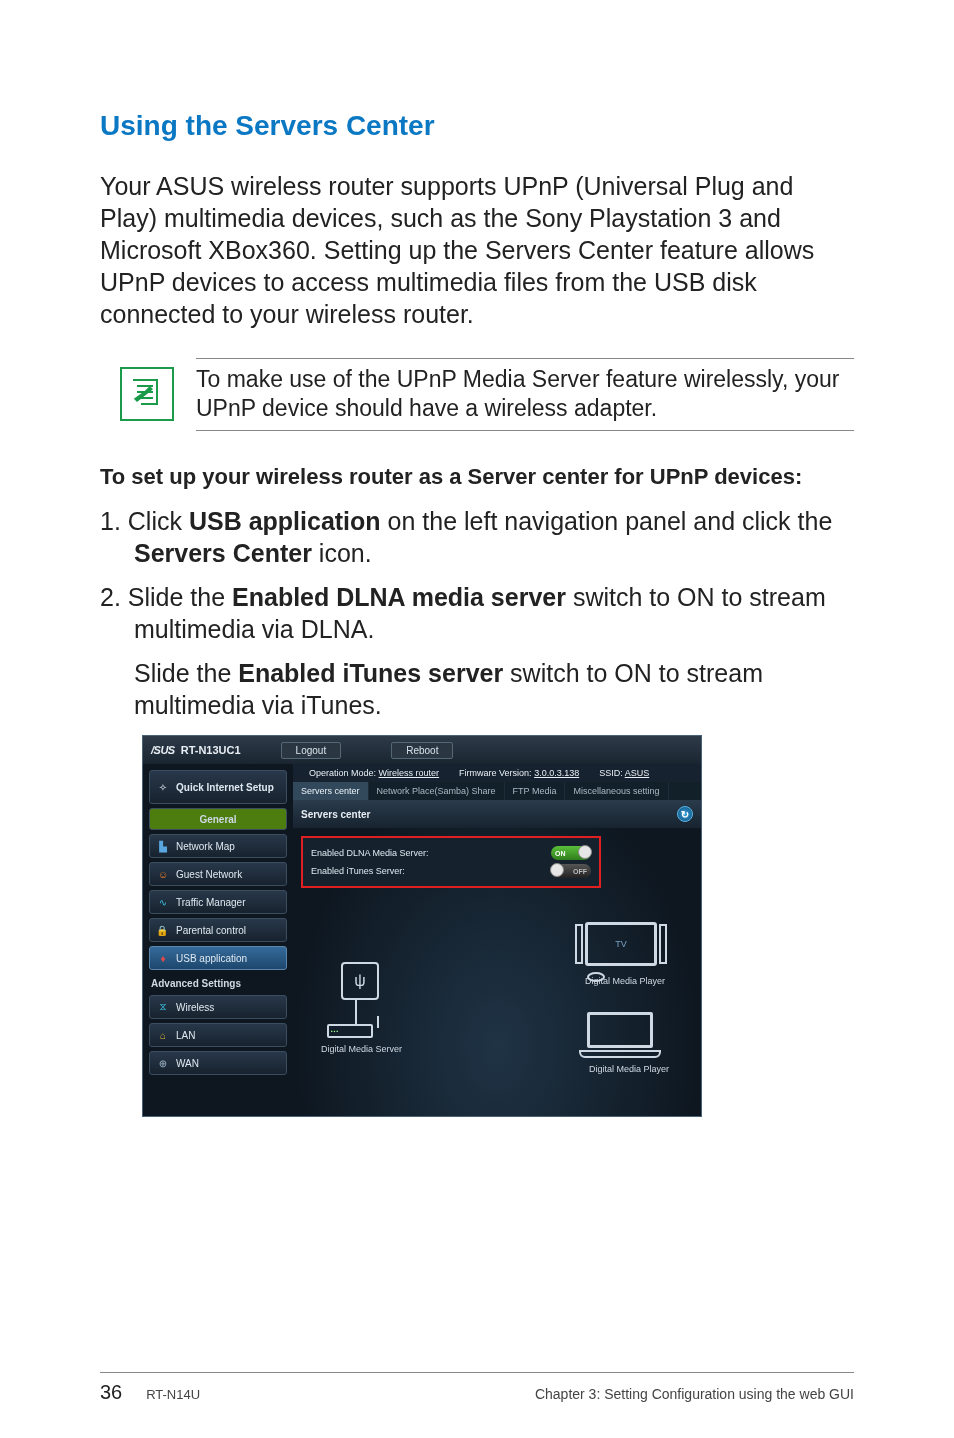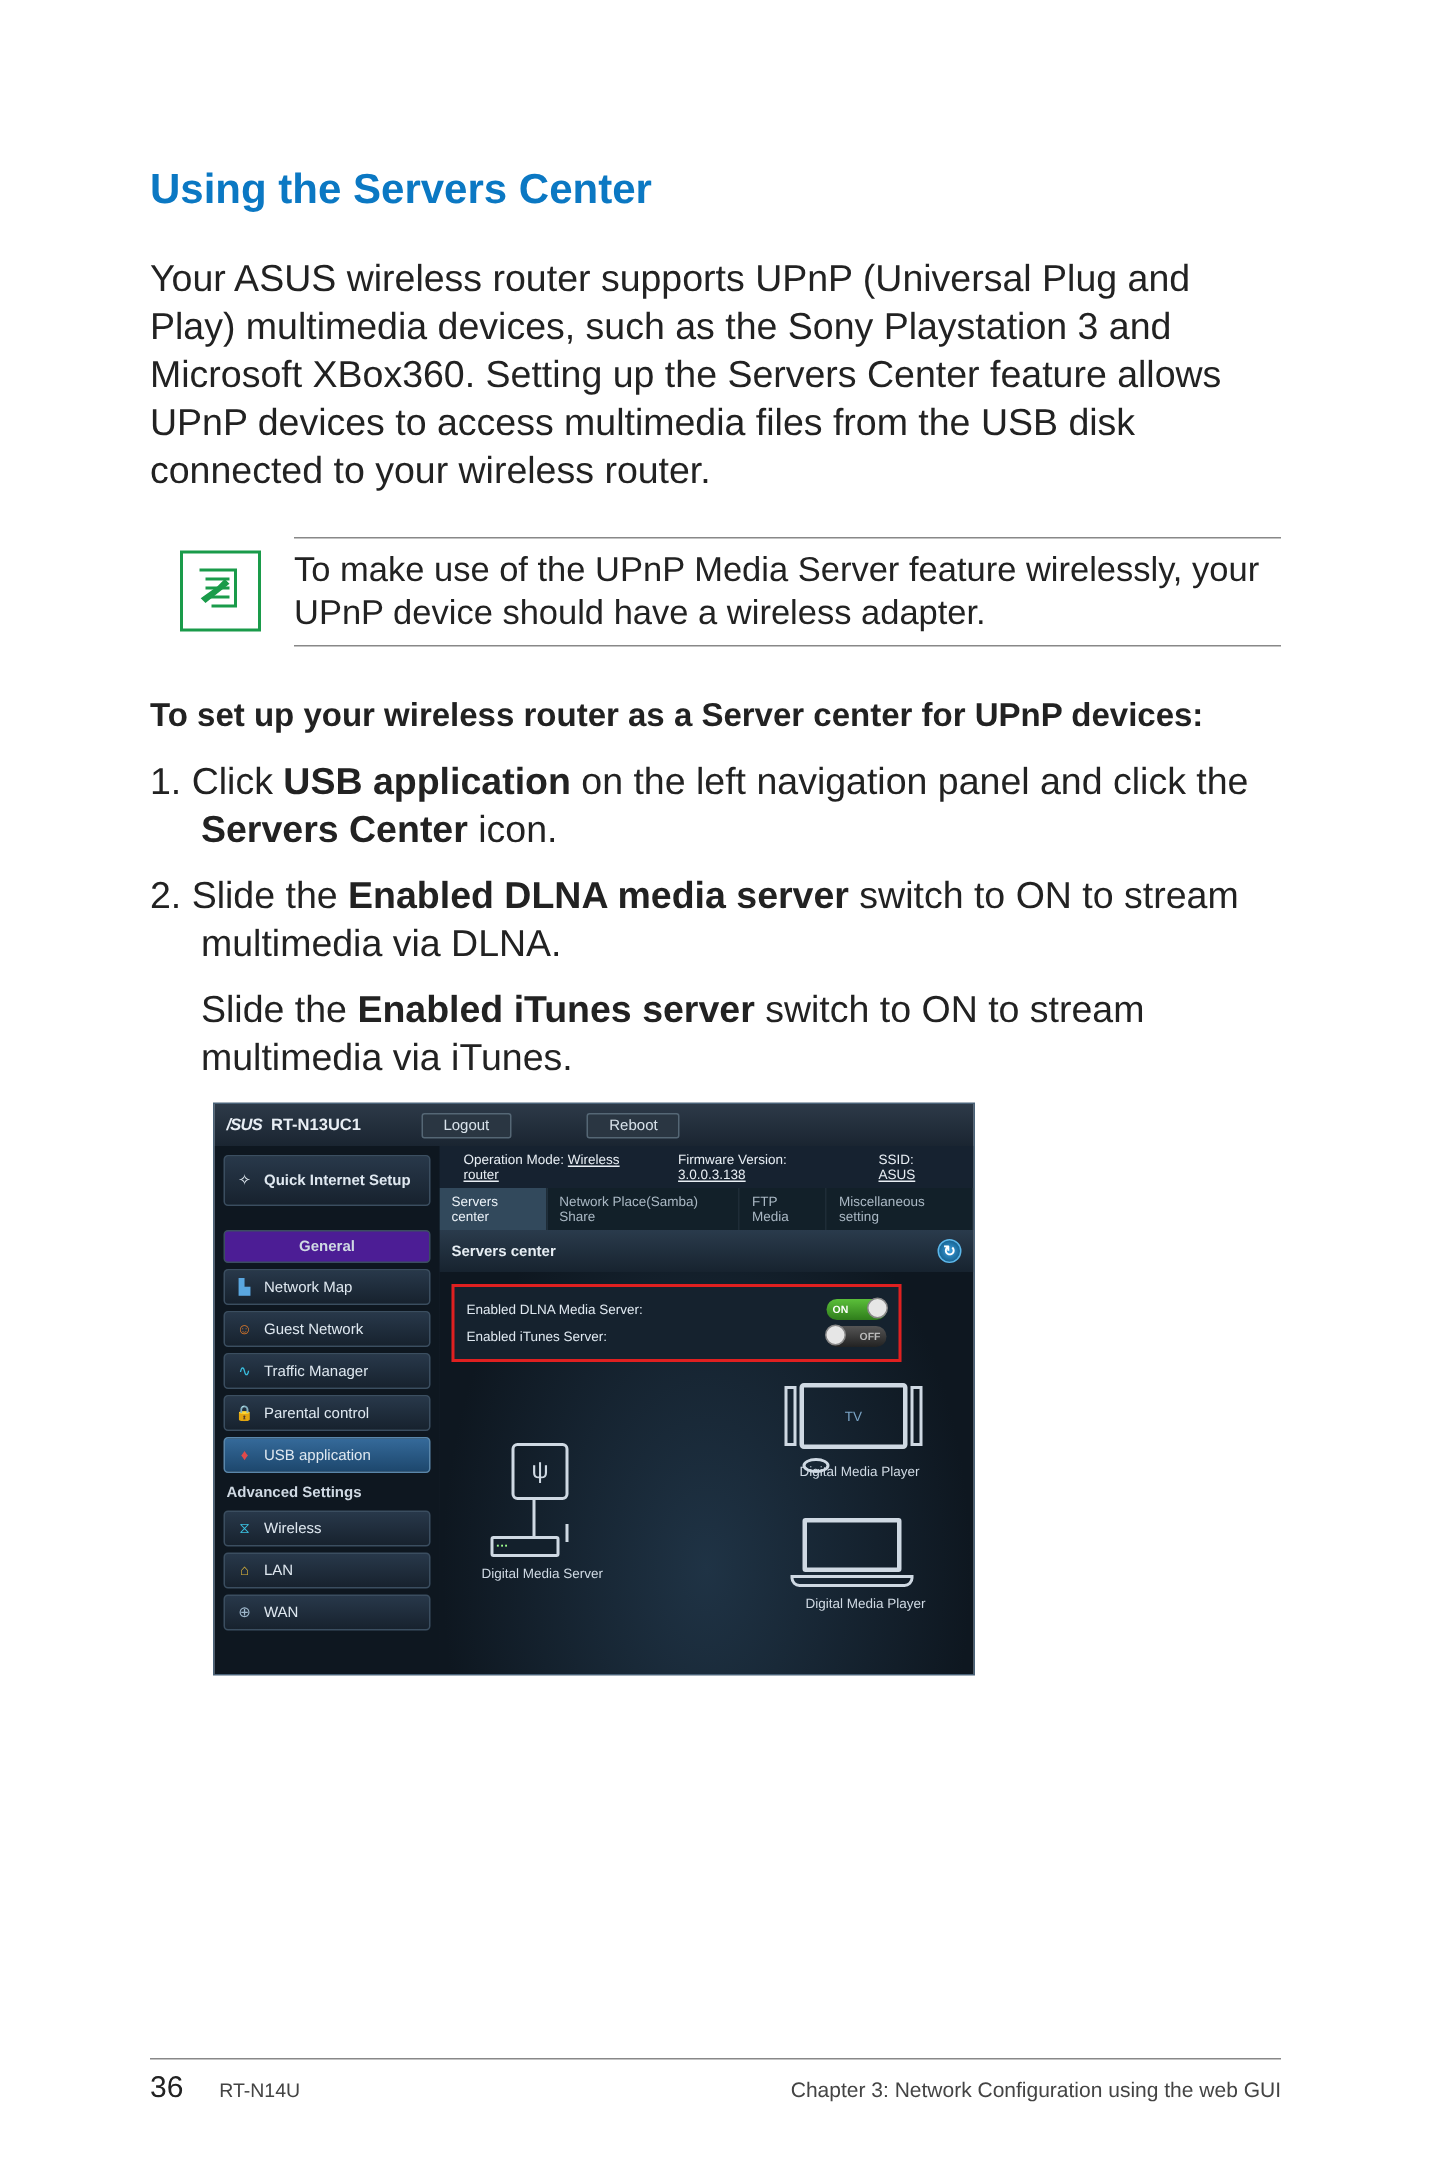--- a/index.html
+++ b/index.html
@@ -59,21 +59,21 @@
   .step-cont {
     font-size: 25px;
     line-height: 1.28;
     padding-left: 34px;
     margin-bottom: 14px;
   }
   strong { font-weight: 700; }
 
   
   .app {
-    width: 508px;
+    width: 560px;
     height: 382px;
     margin: 6px 0 0 42px;
     background: linear-gradient(180deg,#1e2a38 0%, #0f1821 100%);
     border: 1px solid #4a6278;
     font-family: Arial, sans-serif;
     font-size: 10px;
     color: #d8e2ea;
     position: relative;
     overflow: hidden;
   }
@@ -99,21 +99,21 @@
   .side-card {
     background: linear-gradient(180deg,#28384a,#17222e);
     border:1px solid #3b4e60;
     border-radius:3px;
     padding:4px 6px;
     display:flex; align-items:center; gap:6px;
     min-height:22px;
     color:#dfe8f0;
   }
   .side-card.qis { min-height:34px; }
-  .side-card.section { justify-content:center; font-weight:700; color:#cfd9e3; background:#4c1d95;margin-top:12px; }
+  .side-card.section { justify-content:center; font-weight:700; color:#cfd9e3; background:#4d7c0f; }
   .side-card.active { background: linear-gradient(180deg,#356a9a,#1d476d); border-color:#5a87ab; }
   .side-card .ic { width:14px; height:14px; display:flex; align-items:center; justify-content:center; }
   .adv-title { font-size:10px; color:#cfd9e3; font-weight:700; padding:4px 2px 2px 2px; }
 
   .main {
     flex:1; position:relative; overflow:hidden;
     background: radial-gradient(ellipse at 50% 80%, #1f3345 0%, #0e1720 70%);
   }
   .opline {
     padding:4px 16px; font-size:9px; color:#e8eef4;
@@ -334,14 +334,14 @@
       </div>
     </div>
   </div>
 </div>
 
 <div class="footer">
   <div>
     <span class="pn">36</span>
     <span class="model">RT-N14U</span>
   </div>
-  <span class="chap">Chapter 3: Network Configuration using the web GUI</span>
+  <span class="chap">Chapter 3: Setting Configuration using the web GUI</span>
 </div>
 
 </body></html>

